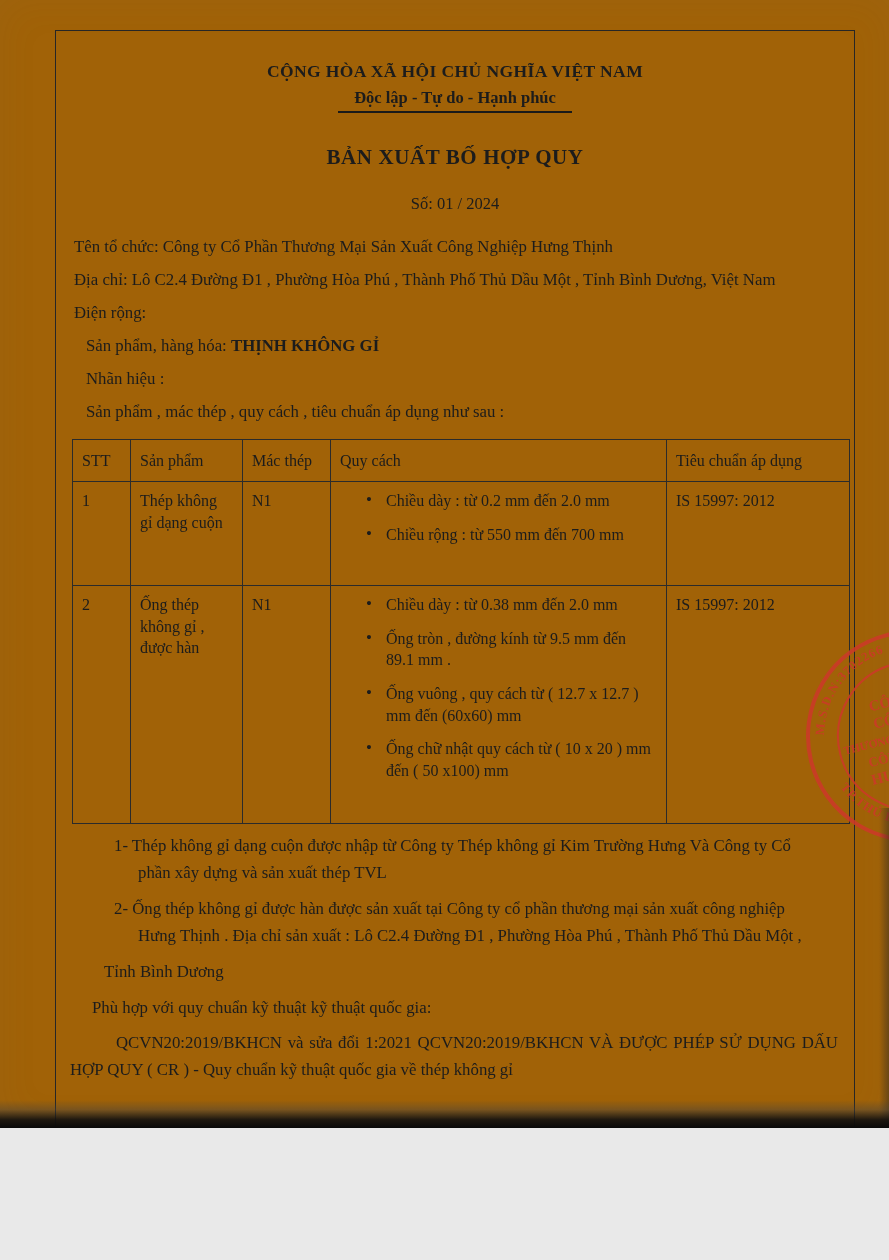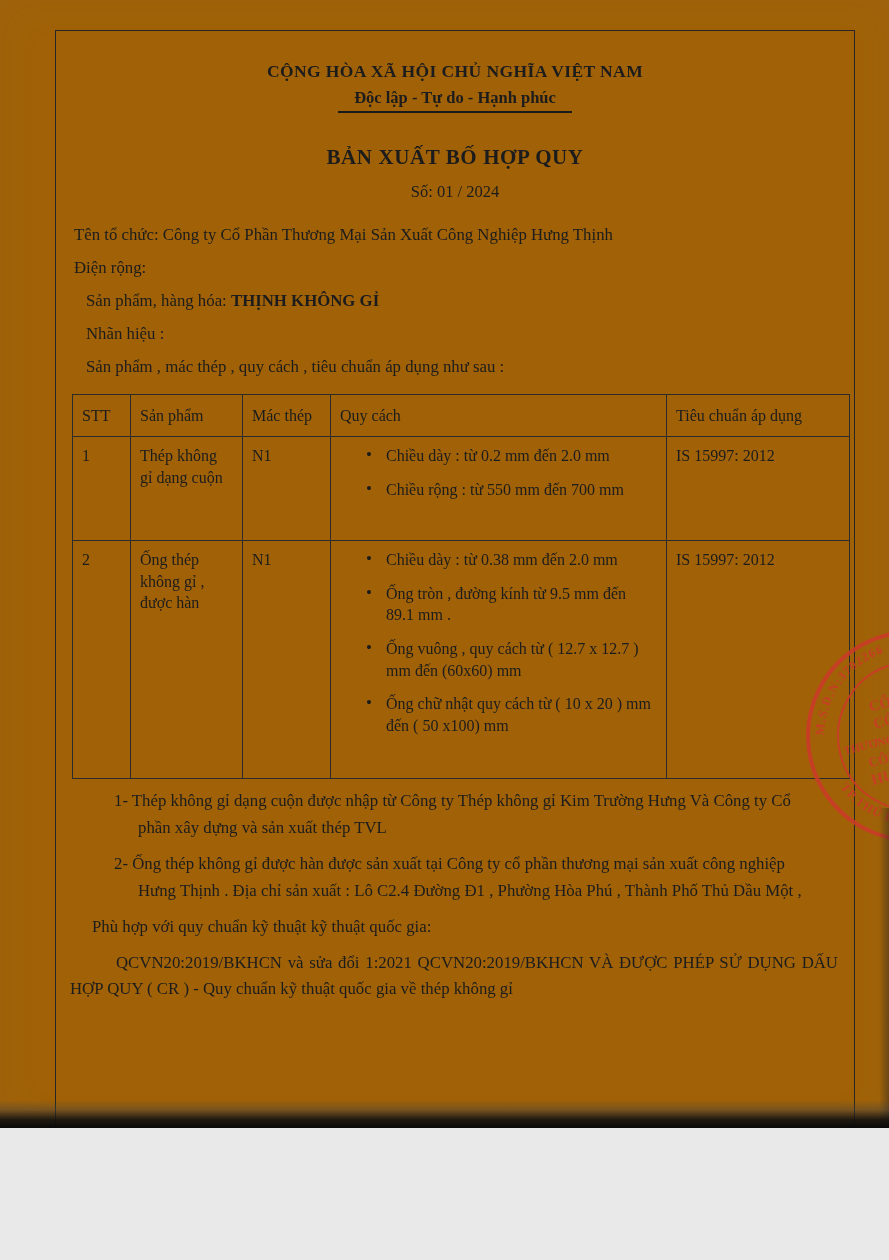--- a/index.html
+++ b/index.html
@@ -28,21 +28,21 @@
   .center{text-align:center;}
   .hdr1{font-size:17.5px;font-weight:bold;letter-spacing:.4px;}
   .hdr2{
     display:inline-block;
     font-size:16.5px;font-weight:bold;
     border-bottom:2px solid #1a1a1a;
     padding:0 16px 3px 16px;
     margin-top:6px;
   }
   .doc-title{font-size:21px;font-weight:bold;letter-spacing:.6px;margin-top:32px;}
-  .doc-number{font-size:16.5px;margin-top:12px;}
+  .doc-number{font-size:16.5px;margin-top:24px;}
   .info{margin-top:20px;font-size:16.8px;line-height:1.55;}
   .info p{margin:7px 0;padding-left:8px;}
   .info p.indent{padding-left:20px;}
   .bold{font-weight:bold;}
   table.spec{
     border-collapse:collapse;
     margin:14px 0 0 6px;
     width:777px;
     font-size:16px;
     table-layout:fixed;
@@ -125,20 +125,21 @@
 
       <div class="center">
         <div class="hdr1">CỘNG HÒA XÃ HỘI CHỦ NGHĨA VIỆT NAM</div>
         <div><span class="hdr2">Độc lập - Tự do - Hạnh phúc</span></div>
         <div class="doc-title">BẢN XUẤT BỐ HỢP QUY</div>
         <div class="doc-number">Số: 01 / 2024</div>
       </div>
 
       <div class="info">
         <p>Tên tổ chức: Công ty Cổ Phần Thương Mại Sản Xuất Công Nghiệp Hưng Thịnh</p>
+        <p>Địa chỉ: Lô C2.4 Đường Đ1 , Phường Hòa Phú , Thành Phố Thủ Dầu Một , Tỉnh Bình Dương, Việt Nam</p>
         <p>Điện rộng:</p>
         <p class="indent"><span>Sản phẩm, hàng hóa: </span><span class="bold">THỊNH KHÔNG GỈ</span></p>
         <p class="indent">Nhãn hiệu :</p>
         <p class="indent">Sản phẩm , mác thép , quy cách , tiêu chuẩn áp dụng như sau :</p>
       </div>
 
       <table class="spec">
         <colgroup>
           <col class="c-stt">
             <col class="c-prod">
@@ -181,20 +182,21 @@
               </ul>
             </td>
             <td class="c-std">IS 15997: 2012</td>
           </tr>
         </tbody>
       </table>
 
       <div class="notes">
         <p class="note-hang">1-  Thép không gỉ dạng cuộn được nhập từ Công ty Thép không gỉ Kim Trường Hưng Và Công ty Cổ phần xây dựng và sản xuất thép TVL</p>
         <p class="note-hang">2-  Ống thép không gỉ được hàn được sản xuất tại Công ty cổ phần thương mại sản xuất công nghiệp Hưng Thịnh . Địa chỉ sản xuất : Lô C2.4 Đường Đ1 , Phường Hòa Phú , Thành Phố Thủ Dầu Một ,</p>
+        <p class="note-plain1">Tỉnh Bình Dương</p>
         <p class="note-plain2">Phù hợp với quy chuẩn kỹ thuật kỹ thuật quốc gia:</p>
         <p class="note-justify">QCVN20:2019/BKHCN và sửa đổi 1:2021 QCVN20:2019/BKHCN VÀ ĐƯỢC PHÉP SỬ DỤNG DẤU HỢP QUY ( CR ) -  Quy chuẩn kỹ thuật quốc gia về thép không gỉ</p>
       </div>
 
     </div>
   </div>
 
   <svg class="stamp" viewBox="0 0 224 224">
     <circle cx="112" cy="112" r="104" fill="none" stroke="#cc3a28" stroke-width="4"></circle>
     <circle cx="112" cy="112" r="74" fill="none" stroke="#cc3a28" stroke-width="2"></circle>

